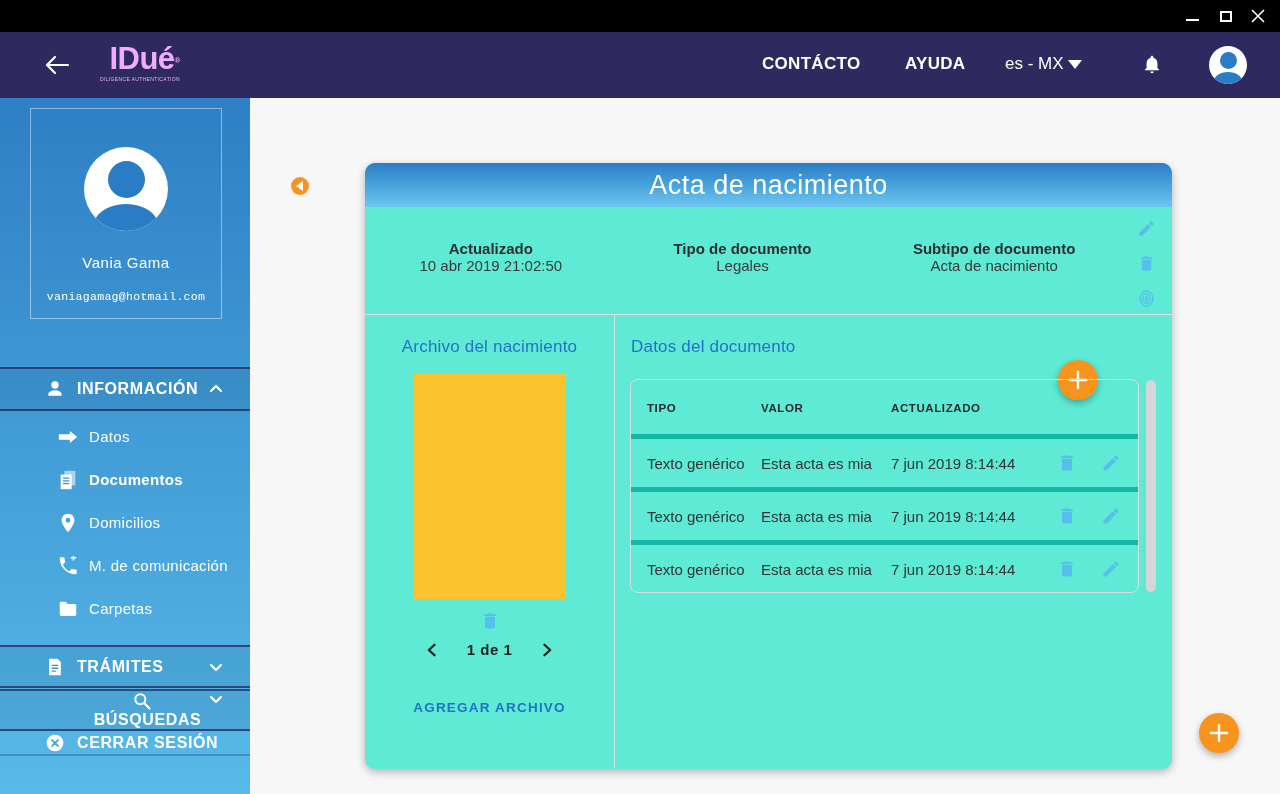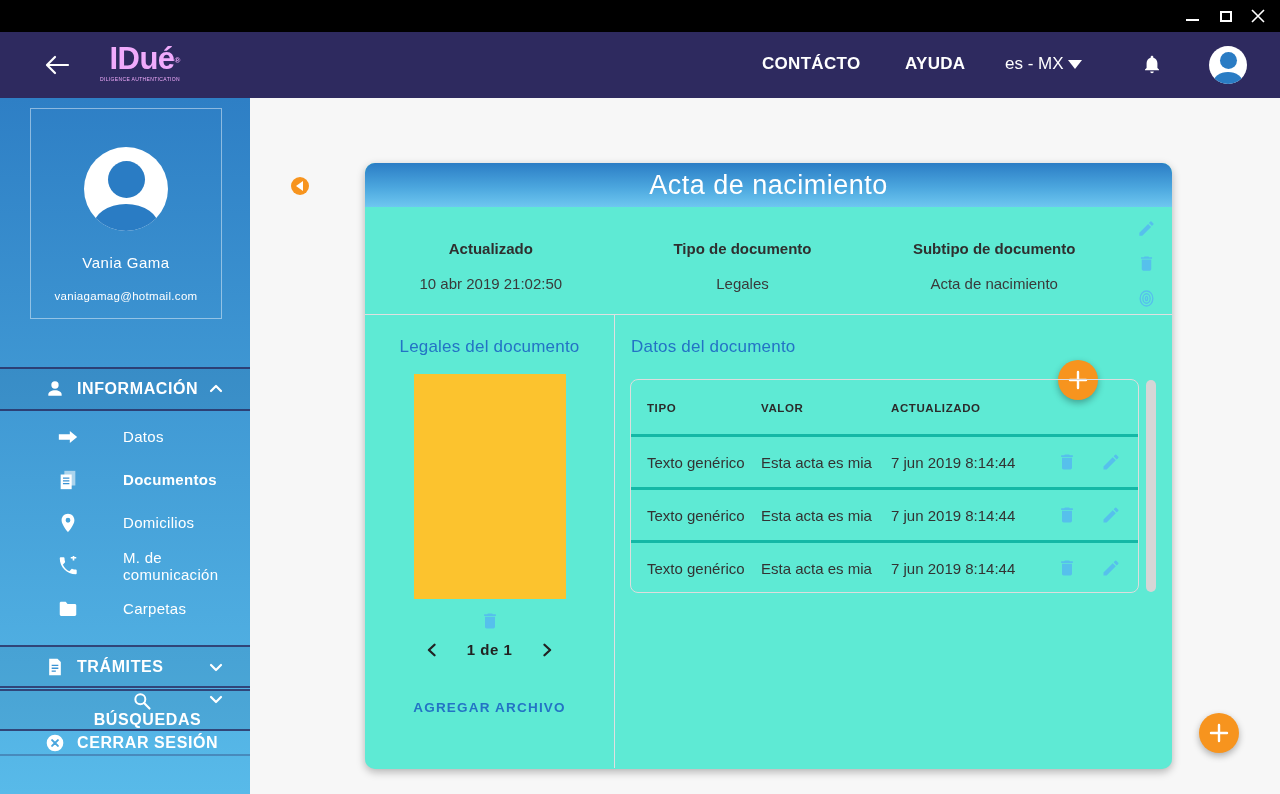--- a/index.html
+++ b/index.html
@@ -37,36 +37,36 @@
 
   
   .sidebar { position:absolute; left:0; top:98px; width:250px; height:696px;
              background:linear-gradient(180deg,#2e7fc5 0%,#45a0d8 55%,#58bae9 100%); color:#fff; }
   .profile-card { position:absolute; left:30px; top:10px; width:192px; height:211px;
                   border:1px solid rgba(255,255,255,0.45); text-align:center; }
   .profile-card .avatar { width:84px; height:84px; margin:38px auto 0; }
   .profile-card .avatar .head { width:37px; height:37px; left:23.5px; top:14px; }
   .profile-card .avatar .body { width:66px; height:46px; left:9px; top:57px; }
   .profile-name { margin-top:23px; font-size:15px; letter-spacing:0.5px; }
-  .profile-email { margin-top:19px; font-size:11.5px; letter-spacing:0.3px; }
+  .profile-email { margin-top:19px; font-size:11.5px; letter-spacing:0.3px;font-family:Liberation Mono, monospace; }
 
   .section-header { position:absolute; left:0; width:250px; display:flex; align-items:center;
                     padding-left:45px; background:rgba(14,56,102,0.10);
                     border-top:2px solid rgba(40,38,90,0.75); border-bottom:2px solid rgba(40,38,90,0.75);
                     cursor:pointer; }
   .section-header .s-icon { width:20px; height:20px; margin-right:12px; flex:0 0 auto; }
   .section-label { font-size:16px; font-weight:bold; letter-spacing:0.6px; }
   .section-chevron { position:absolute; right:26px; width:16px; height:16px; }
   .sec-info { top:269px; height:44px; }
   .sec-tramites { top:547px; height:43px; }
   .sec-busquedas { top:591px; height:42px;flex-direction:column; }
   .sec-cerrar { top:634px; height:24px; background:none; border-top:none; border-bottom:2px solid rgba(40,38,90,0.30); }
 
   .sub-list { position:absolute; left:0; top:317px; width:250px; }
-  .sub-item { height:43px; display:flex; align-items:center; padding-left:57px; cursor:pointer;gap:34px; }
+  .sub-item { height:43px; display:flex; align-items:center; padding-left:57px; cursor:pointer; }
   .sub-item .i-icon { width:22px; height:22px; margin-right:10px; flex:0 0 auto; }
   .sub-label { font-size:15px; letter-spacing:0.3px; }
   .sub-item.active .sub-label { font-weight:bold; }
 
   
   .content-bg { position:absolute; left:250px; top:98px; width:1030px; height:696px; background:#f7f7f7; }
   .collapse-toggle { position:absolute; left:291px; top:177px; width:18px; height:18px; border-radius:50%;
                      background:#f7941e; cursor:pointer; display:flex; align-items:center; justify-content:center; }
   .collapse-toggle .tri-left { width:0; height:0; border-top:5px solid transparent; border-bottom:5px solid transparent;
                                border-right:7px solid #fff; margin-right:1px; }
@@ -74,21 +74,21 @@
   .doc-card { position:absolute; left:365px; top:163px; width:807px; height:606px; background:#5eead4;
               border-radius:10px; box-shadow:0 3px 8px rgba(0,0,0,0.28); }
   .card-header { height:44px; border-radius:10px 10px 0 0;
                  background:linear-gradient(180deg,#2b7dc5 0%,#4ba6de 55%,#6ec7f0 100%);
                  display:flex; align-items:center; justify-content:center; }
   .card-title { color:#fff; font-size:27px; font-weight:500; letter-spacing:0.5px; }
 
   .card-meta { height:108px; border-bottom:1px solid #e0e0e0; display:flex; }
   .meta-col { flex:1; text-align:center; padding-top:33px; }
   .meta-label { font-size:15px; font-weight:bold; color:#2f2f2f; }
-  .meta-value { font-size:15px; color:#3a3a3a; margin-top:18px; }
+  .meta-value { font-size:15px; color:#3a3a3a; margin-top:0; }
   .meta-icons { width:52px; display:flex; flex-direction:column; align-items:center; gap:16px; padding-top:12px; }
   .icon-btn { width:19px; height:19px; cursor:pointer; }
 
   .card-body { display:flex; height:453px; }
   .file-panel { width:250px; border-right:1px solid #e0e0e0; text-align:center; }
   .panel-title { color:#2373c5; font-size:17px; font-weight:500; letter-spacing:0.2px; }
   .file-panel .panel-title { margin-top:22px; }
   .file-preview { width:152px; height:225px; background:#fcc32e; margin:17px auto 0; }
   .file-trash { width:20px; height:20px; margin:12px auto 0; cursor:pointer; }
   .pagination { margin-top:10px; display:flex; align-items:center; justify-content:center; gap:29px; }
@@ -99,21 +99,21 @@
   .data-panel { flex:1; position:relative; }
   .data-panel .panel-title { position:absolute; left:16px; top:22px; }
   .fab { border-radius:50%; background:#f7941e; box-shadow:0 3px 7px rgba(0,0,0,0.3);
          display:flex; align-items:center; justify-content:center; cursor:pointer; }
   .fab svg { width:20px; height:20px; }
   .fab-add { position:absolute; left:443px; top:45px; width:40px; height:40px; }
   .fab-bottom { position:absolute; left:1199px; top:713px; width:40px; height:40px; }
 
   .data-table { position:absolute; left:15px; top:64px; width:509px; height:214px;
                 border:1px solid #ddd; border-radius:8px; overflow:hidden; }
-  .t-row { display:flex; align-items:center; height:53px; border-top:3px solid #14b8a6; }
+  .t-row { display:flex; align-items:center; height:53px; border-top:5px solid #14b8a6; }
   .t-head { height:54px; border-top:none; }
   .t-c1 { width:130px; padding-left:16px; }
   .t-c2 { width:130px; }
   .t-c3 { width:150px; }
   .t-head span { font-size:11.5px; font-weight:bold; color:#2b2b2b; letter-spacing:0.6px; }
   .t-row .cell { font-size:15px; color:#333; }
   .t-actions { flex:1; display:flex; align-items:center; gap:24px; padding-left:16px; }
   .t-actions .icon-btn { width:20px; height:20px; }
 
   .scrollbar { position:absolute; left:531px; top:65px; width:10px; height:212px; background:#d6d6d6; border-radius:5px; cursor:pointer; }
@@ -290,21 +290,21 @@
           <ellipse cx="12" cy="12" rx="8" ry="9.5" fill="none" stroke="#56c0ec" stroke-width="1.7"></ellipse>
           <ellipse cx="12" cy="12" rx="4.6" ry="6" fill="none" stroke="#56c0ec" stroke-width="1.7"></ellipse>
           <ellipse cx="12" cy="12" rx="1.4" ry="2.6" fill="none" stroke="#56c0ec" stroke-width="1.7"></ellipse>
         </svg>
       </div>
     </div>
 
     <div class="card-body">
 
       <div class="file-panel">
-        <div class="panel-title">Legales del documento</div>
+        <div class="panel-title">Archivo del nacimiento</div>
         <div class="file-preview"></div>
         <svg class="file-trash" viewBox="0 0 24 24">
           <path class="lb" d="M6 19c0 1.1.9 2 2 2h8a2 2 0 0 0 2-2V7H6v12zM19 4h-3.5l-1-1h-5l-1 1H5v2h14V4z"></path>
         </svg>
         <div class="pagination">
           <svg class="page-btn" viewBox="0 0 14 16">
             <path d="M10.5 2L4 8l6.5 6" stroke="#222" stroke-width="2.6" fill="none" stroke-linecap="round" stroke-linejoin="round"></path>
           </svg>
           <span class="page-indicator">1 de 1</span>
           <svg class="page-btn" viewBox="0 0 14 16">

